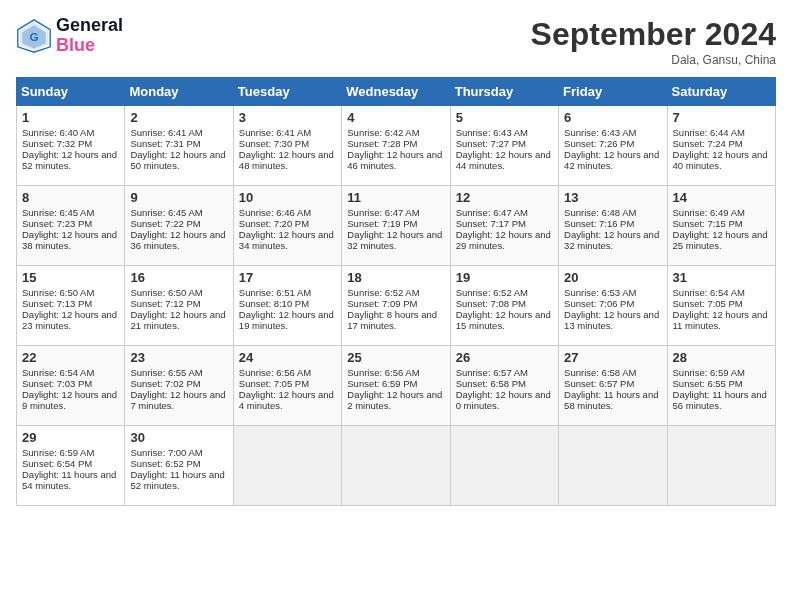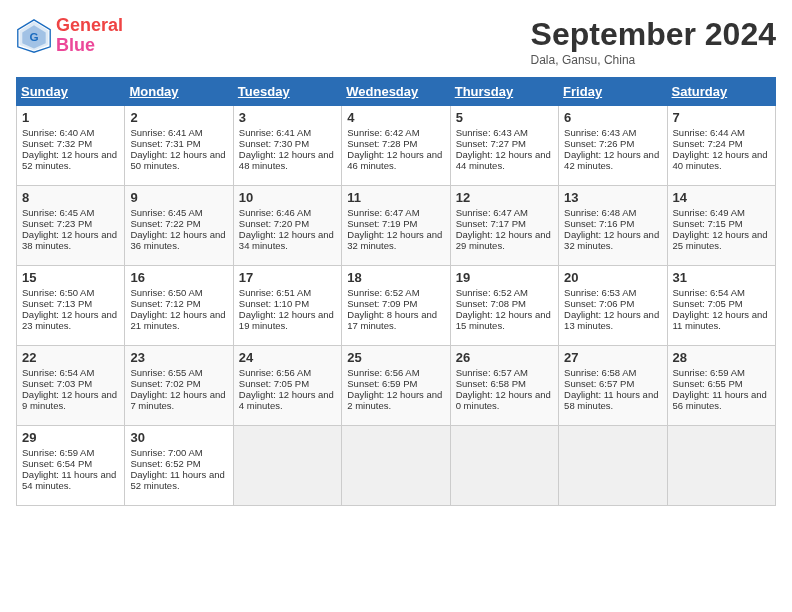--- a/index.html
+++ b/index.html
@@ -20,28 +20,29 @@
       display: flex;
       align-items: center;
     }
     .logo-text {
       font-size: 18px;
       font-weight: bold;
       color: #333;
       line-height: 1.1;
     }
     .logo-text span {
-      color: #ef4444;
+      color: #0f172a;
     }
     .logo-icon {
       width: 36px;
       height: 36px;
       margin-right: 4px;
     }
     .title-block {
+      text-align: right;
     }
     .month-title {
       font-size: 32px;
       font-weight: bold;
       color: #333;
     }
     .location {
       font-size: 12px;
       color: #555;
     }
@@ -51,21 +52,20 @@
       table-layout: fixed;
     }
     th {
       background-color: #2a6db5;
       color: #fff;
       font-size: 13px;
       font-weight: bold;
       padding: 6px 4px;
       text-align: left;
       border: 1px solid #2a6db5;
-      text-decoration: underline;
     }
     td {
       border: 1px solid #ccc;
       vertical-align: top;
       padding: 4px 5px;
       font-size: 9.5px;
       color: #333;
       height: 80px;
       background: #fff;
     }
@@ -215,21 +215,21 @@
       </td>
         <td>
         <span class="day-num">16</span>
         <span>Sunrise: 6:50 AM</span><br>
         <span>Sunset: 7:12 PM</span><br>
         <span>Daylight: 12 hours and 21 minutes.</span>
       </td>
         <td>
         <span class="day-num">17</span>
         <span>Sunrise: 6:51 AM</span><br>
-        <span>Sunset: 1:10 PM</span><br>
+        <span>Sunset: 8:10 PM</span><br>
         <span>Daylight: 12 hours and 19 minutes.</span>
       </td>
         <td>
         <span class="day-num">18</span>
         <span>Sunrise: 6:52 AM</span><br>
         <span>Sunset: 7:09 PM</span><br>
         <span>Daylight: 8 hours and 17 minutes.</span>
       </td>
         <td>
         <span class="day-num">19</span>

